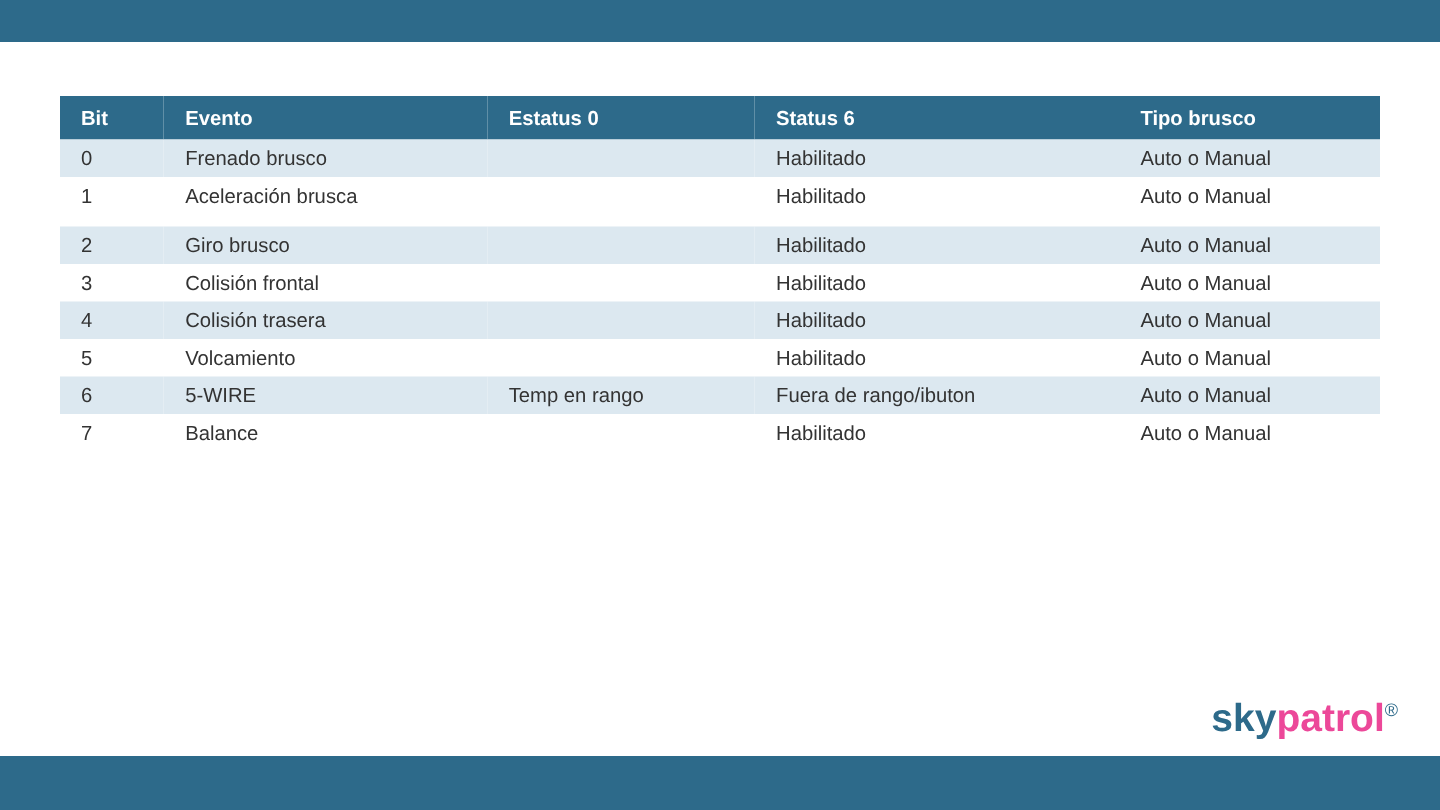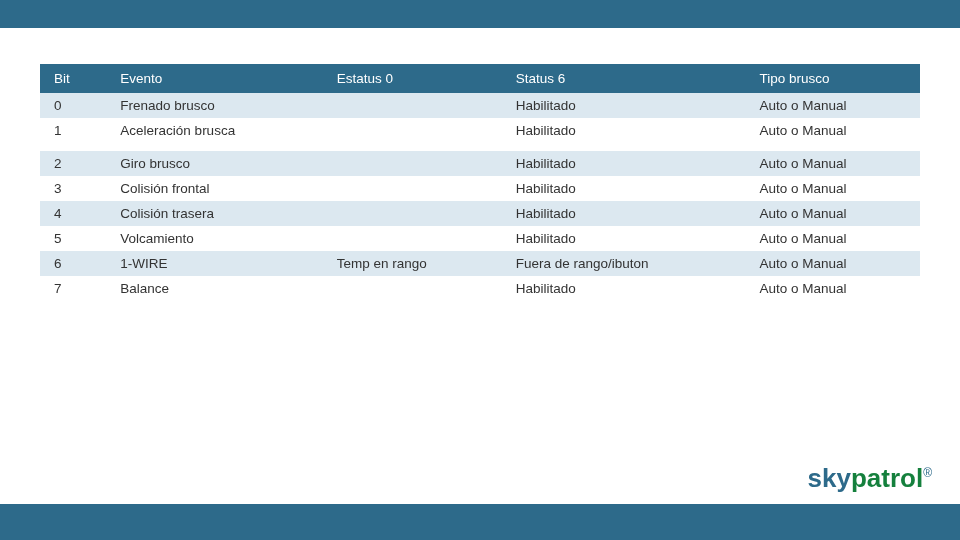--- a/index.html
+++ b/index.html
@@ -42,21 +42,21 @@
     }
 
     thead tr {
       background: #2d6a8a;
       color: #ffffff;
     }
 
     thead th {
       padding: 7px 14px;
       text-align: left;
-      font-weight: normal;
+      font-weight: bold;
       border: none;
     }
 
     tbody tr:nth-child(odd) {
       background: #dce8f0;
     }
 
     tbody tr:nth-child(even) {
       background: #ffffff;
     }
@@ -86,21 +86,21 @@
       font-weight: 300;
       color: #2d6a8a;
     }
 
     .logo span.sky {
       color: #2d6a8a;
       font-weight: 700;
     }
 
     .logo span.patrol {
-      color: #15803d;
+      color: #ec4899;
       font-weight: 700;
     }
 
     .logo span.reg {
       font-size: 12px;
       vertical-align: super;
       color: #2d6a8a;
     }
   </style>
 </head>
@@ -164,21 +164,21 @@
         </tr>
         <tr style="background: rgb(255, 255, 255);">
           <td>5</td>
           <td>Volcamiento</td>
           <td></td>
           <td>Habilitado</td>
           <td>Auto o Manual</td>
         </tr>
         <tr style="background: rgb(220, 232, 240);">
           <td>6</td>
-          <td>1-WIRE</td>
+          <td>5-WIRE</td>
           <td>Temp en rango</td>
           <td>Fuera de rango/ibuton</td>
           <td>Auto o Manual</td>
         </tr>
         <tr style="background: rgb(255, 255, 255);">
           <td>7</td>
           <td>Balance</td>
           <td></td>
           <td>Habilitado</td>
           <td>Auto o Manual</td>

